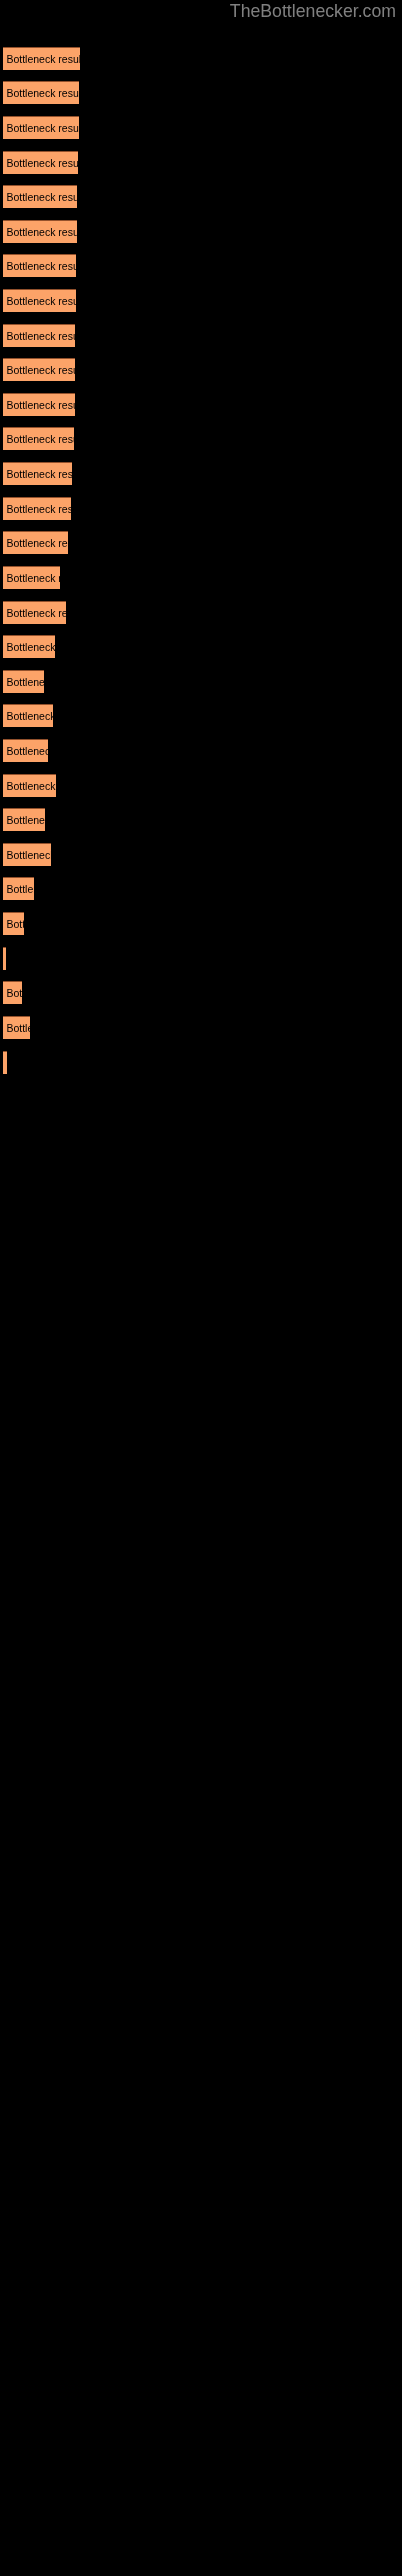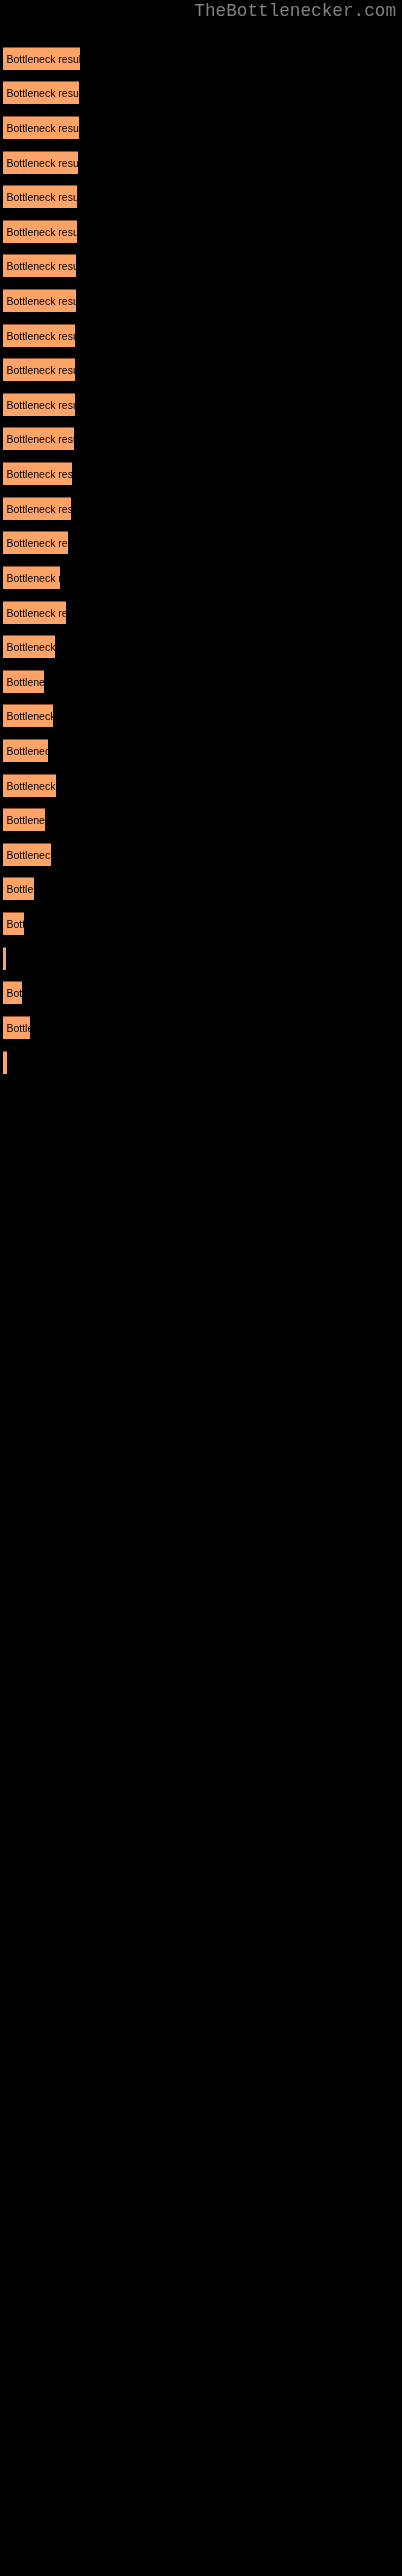--- a/index.html
+++ b/index.html
@@ -17,21 +17,21 @@
 
   .site-title {
     position: absolute;
     top: 0;
     left: 0;
     width: 396px;
     text-align: right;
     color: #808080;
     font-size: 17.7px;
     line-height: 22.5px;
-    font-family: Liberation Mono, monospace;
+    font-family: Liberation Sans, sans-serif;
     white-space: nowrap;
     letter-spacing: 0px;
   }
 
   .chart-area {
     position: absolute;
     left: 0;
     top: 0;
     width: 403px;
     height: 2576px;

